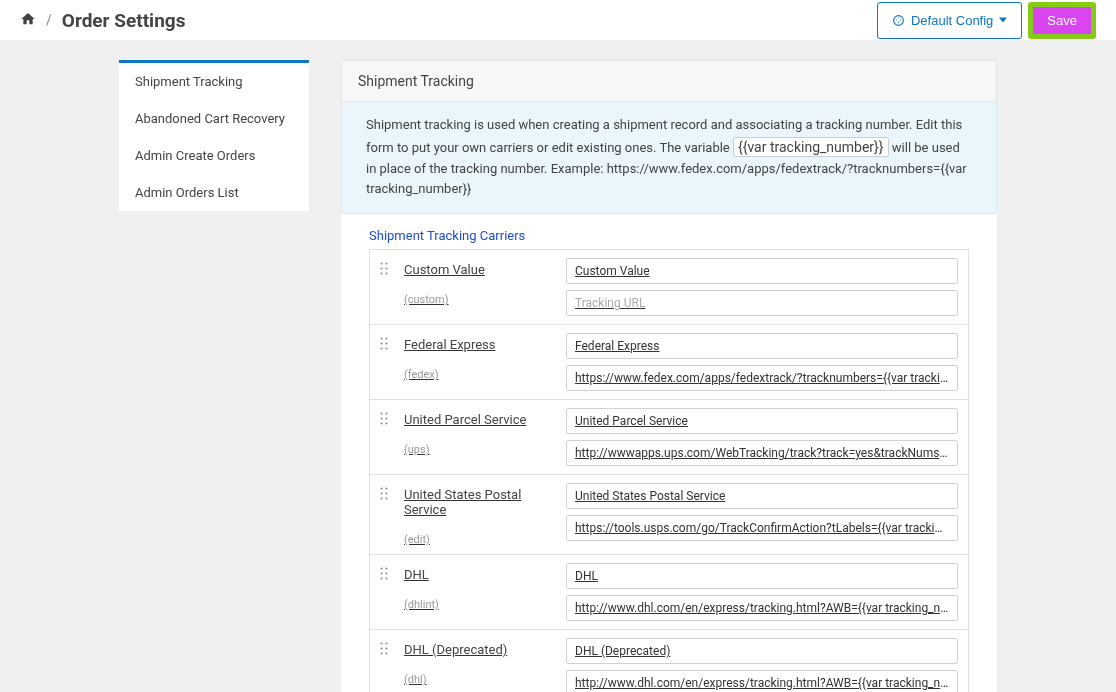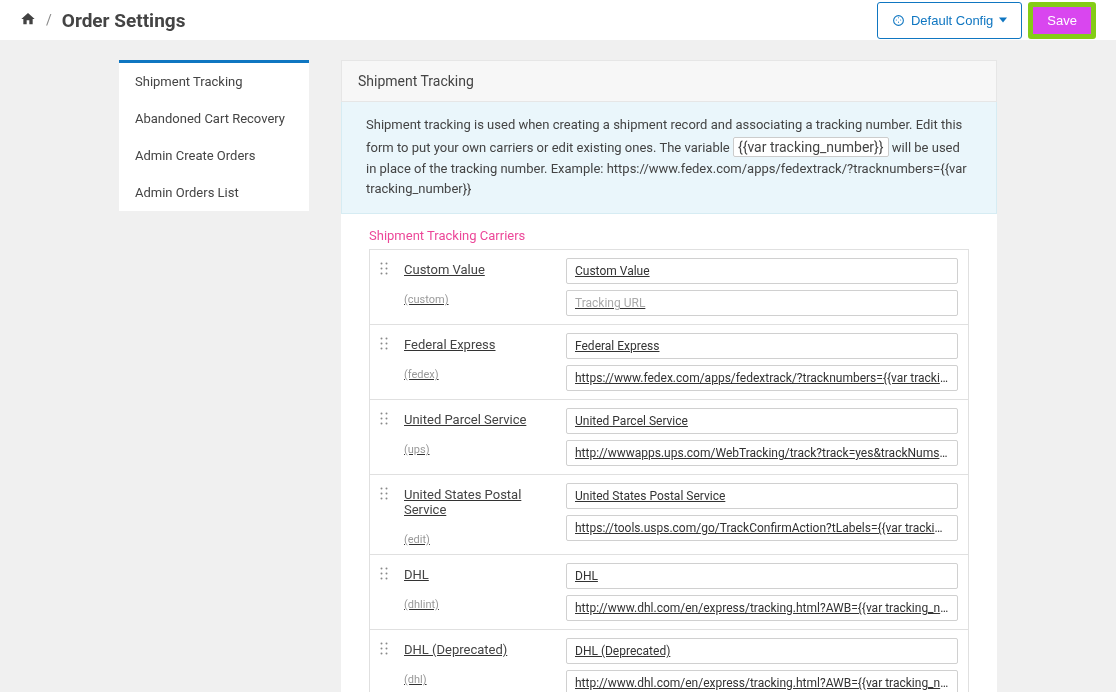--- a/index.html
+++ b/index.html
@@ -117,21 +117,21 @@
       background: #fff;
       border: 1px solid #ccc;
       border-radius: 2px;
       padding: 1px 4px;
       font-size: 14px;
       white-space: nowrap;
     }
     .section-title {
       padding: 14px 0 6px 28px;
       font-size: 13px;
-      color: #ec4899;
+      color: #1d4ed8;
     }
     .carriers-table {
       margin: 0 28px 20px;
       border: 1px solid #e0e0e0;
     }
     .carrier-row {
       display: flex;
       border-bottom: 1px solid #e0e0e0;
       padding: 8px 10px;
       gap: 12px;

